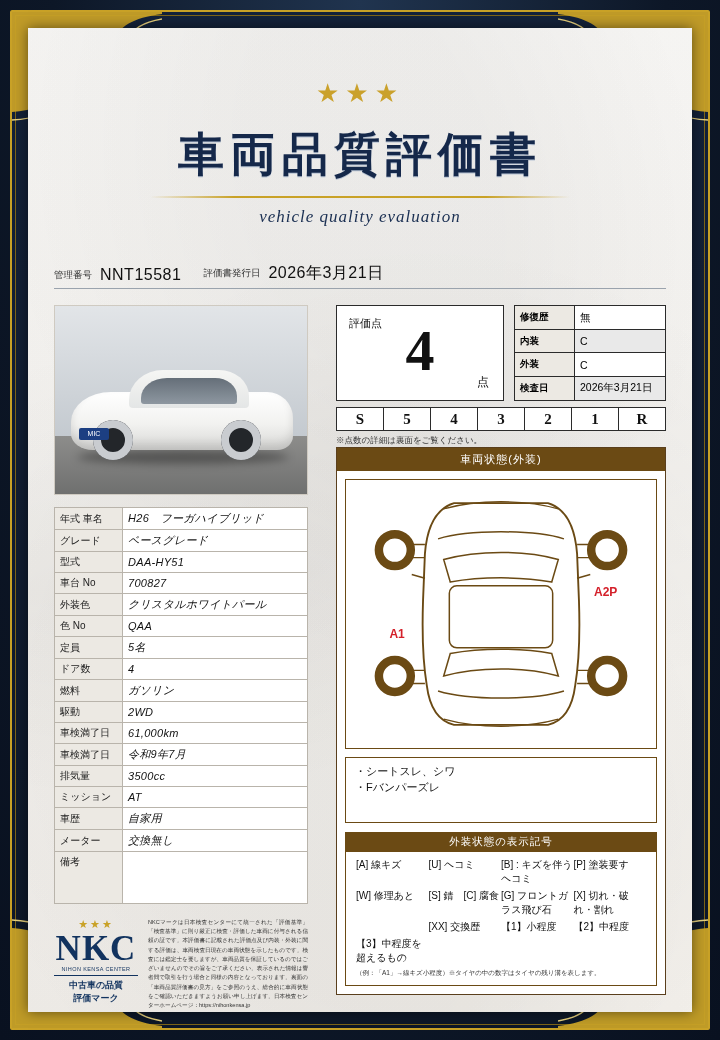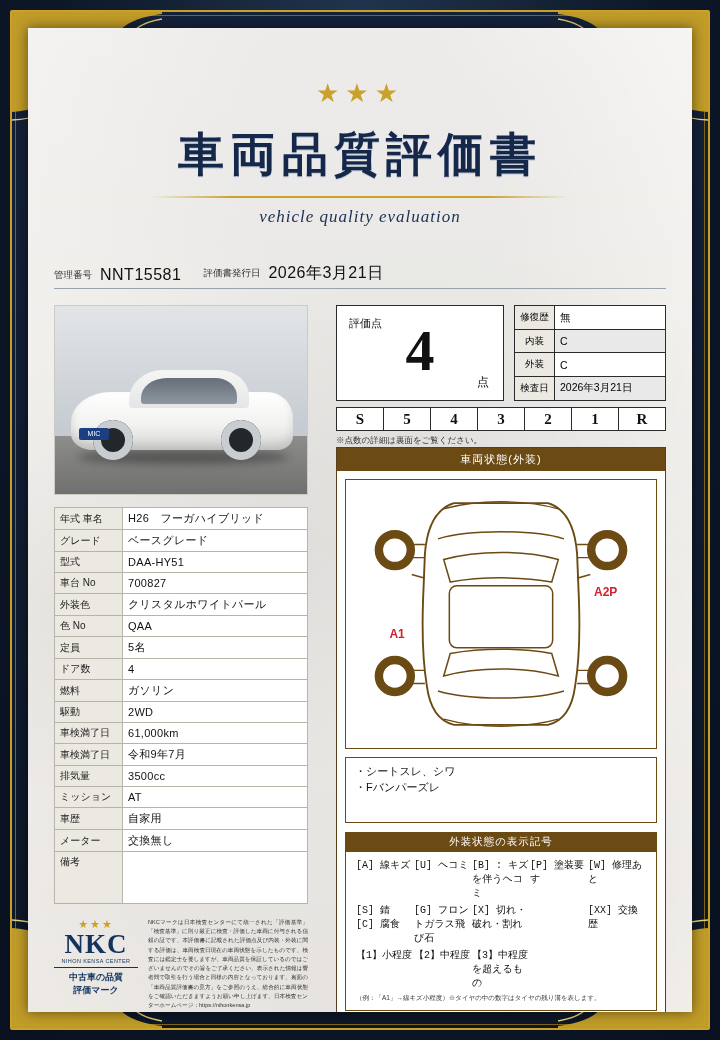--- a/index.html
+++ b/index.html
@@ -125,49 +125,49 @@
   .car .wheel{ position:absolute; bottom:0; width:40px; height:40px; border-radius:50%; background:#23262a; box-shadow:inset 0 0 0 8px #c9ccd0; }
   .car .w1{ left:22px; }
   .car .w2{ left:150px; }
   .car .shadow{ position:absolute; left:6px; bottom:-4px; width:212px; height:14px; background:rgba(0,0,0,.35); filter:blur(4px); border-radius:50%; }
   .car .plate{ position:absolute; left:8px; bottom:20px; width:30px; height:12px; background:#1c3f82; color:#fff; font-size:7px; text-align:center; line-height:12px; border-radius:2px; }
 
   
   .spec{ width:254px; margin-top:12px; border-collapse:collapse; font-size:11px; }
   .spec td{ border:1px solid #b9b4ab; padding:3px 5px; height:18px; color:#111; }
   .spec td.k{ width:68px; background:#ece9e3; font-size:10px; color:#222; }
-  .spec td.v{ background:#fff; letter-spacing:.3px; }
+  .spec td.v{ background:#fff; letter-spacing:.3px;font-style:italic; }
   .spec tr.tall td{ height:52px; vertical-align:top; }
 
   
   .nkc{ display:flex; gap:10px; margin-top:14px; width:254px; }
   .nkc-logo{ width:84px; text-align:center; }
   .nkc-stars{ color:#c9a227; font-size:11px; letter-spacing:2px; }
-  .nkc-word{ font-family:"Liberation Serif", serif; font-weight:bold; font-size:27px; color:#12335f; letter-spacing:1px; line-height:1; }
+  .nkc-word{ font-family:"Liberation Serif", serif; font-weight:bold; font-size:35px; color:#12335f; letter-spacing:1px; line-height:1; }
   .nkc-sub{ font-size:5.5px; color:#12335f; letter-spacing:.4px; }
   .nkc-line{ height:1px; background:#12335f; margin:3px 0; }
   .nkc-jp1{ font-size:9px; color:#12335f; font-weight:bold; }
   .nkc-jp2{ font-size:9px; color:#12335f; font-weight:bold; }
   .nkc-text{ flex:1; font-size:5.6px; line-height:1.65; color:#333; text-align:justify; }
 
   
   .score-row{ display:flex; gap:10px; margin-top:6px; }
   .score-box{
     width:168px; height:96px; border:1px solid #2b2b2b; background:#fff;
     position:relative;
   }
   .score-lbl{ position:absolute; left:12px; top:10px; font-size:11px; color:#111; }
   .score-num{
     position:absolute; left:0; right:0; top:16px; text-align:center;
     font-family:"Liberation Serif", serif; font-size:58px; font-weight:bold; color:#111; line-height:1;
   }
   .score-unit{ position:absolute; right:14px; bottom:9px; font-size:12px; color:#111; }
   .eval-tbl{ flex:1; border-collapse:collapse; font-size:10.5px; height:96px; }
   .eval-tbl td{ border:1px solid #2b2b2b; padding:2px 5px; }
-  .eval-tbl td.k{ width:40px; background:#ece9e3; font-size:9.5px; text-align:center; }
+  .eval-tbl td.k{ width:60px; background:#ece9e3; font-size:9.5px; text-align:left;font-weight:bold; }
   .eval-tbl td.v{ background:#fff; }
   .eval-tbl tr.alt td.v{ background:#e9e9e9; }
 
   .grade-row{ display:flex; margin-top:6px; }
   .grade-cell{
     flex:1; height:24px; border:1px solid #2b2b2b; border-left:none;
     font-family:"Liberation Serif", serif; font-weight:bold; font-size:15px;
     display:flex; align-items:center; justify-content:center; background:#fff; color:#111;
   }
   .grade-cell:first-child{ border-left:1px solid #2b2b2b; }
@@ -185,21 +185,21 @@
   .remarks{
     border:1px solid #6b4a14; margin-top:8px; height:66px; padding:6px 9px; background:#fff;
   }
   .remarks-t{ font-size:9.5px; color:#222; margin-bottom:3px; }
   .remarks-l{ font-size:11px; color:#111; line-height:1.45; }
 
   .legend-head{
     background:#6b4a14; color:#fff; text-align:center; font-size:10.5px; padding:3px 0; margin-top:9px; letter-spacing:1px;
   }
   .legend-box{ border:1px solid #6b4a14; border-top:none; padding:6px 10px 7px; background:#fff; }
-  .legend-grid{ display:grid; grid-template-columns:1fr 1fr 1fr 1fr 1fr; font-size:10px; row-gap:3px; color:#111;font-family:Liberation Mono, monospace; }
+  .legend-grid{ display:grid; grid-template-columns:1fr 1fr 1fr 1fr; font-size:10px; row-gap:3px; color:#111; }
   .legend-note{ font-size:6.5px; color:#333; margin-top:4px; }
 </style>
 </head>
 <body>
 
 <div class="page-bg"></div>
 <div class="gold-frame"></div>
 
 <div class="corner c-tl">
   <svg width="150" height="110" viewBox="0 0 150 110">

